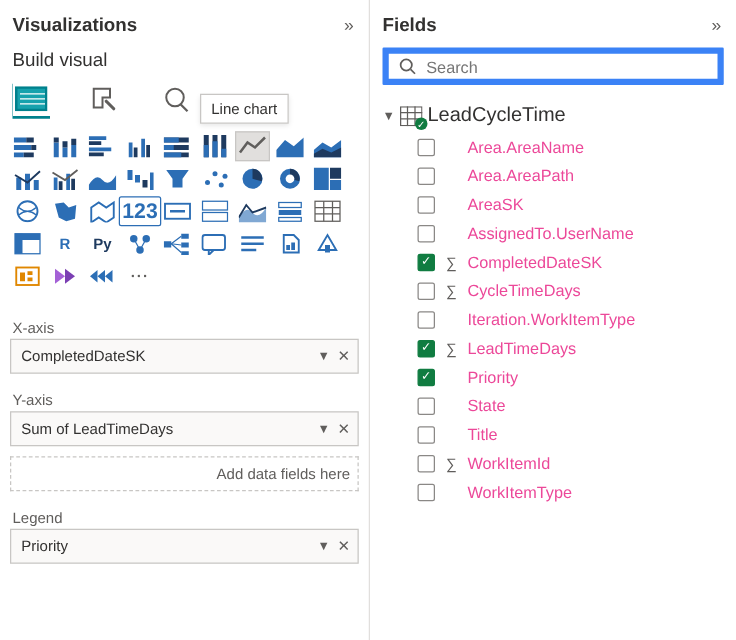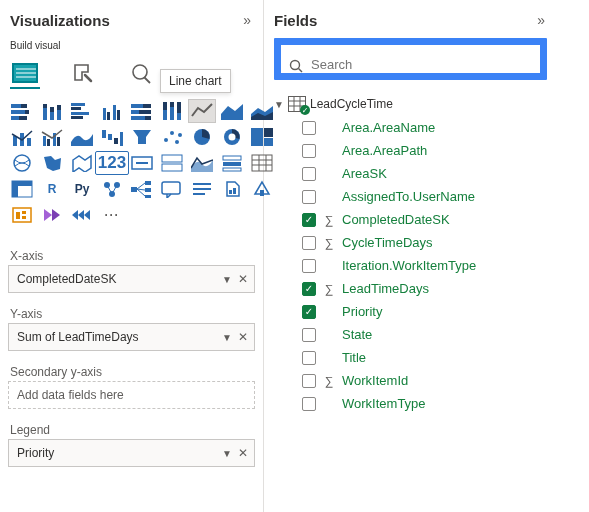--- a/index.html
+++ b/index.html
@@ -14,41 +14,41 @@
     overflow: hidden;
     display: flex;
   }
   .panel {
     display: flex;
     flex-direction: column;
     border-right: 1px solid #e1dfdd;
     height: 100%;
     padding: 6px 8px 0 8px;
   }
-  .panel-viz { width: 264px; }
+  .panel-viz { width: 296px; }
   .panel-fields { width: 293px; border-right: none; }
   .panel-head {
     display: flex;
     align-items: center;
     justify-content: space-between;
     padding: 4px 2px 8px 2px;
   }
   .panel-title {
     font-size: 15px;
     font-weight: 600;
     color: #323130;
   }
   .collapse-icon {
     font-size: 14px;
     color: #605e5c;
     padding: 2px;
     cursor: pointer;
   }
   .subhead {
-    font-size: 10px;
+    font-size: 15px;
     color: #323130;
     padding: 2px 2px 4px 2px;
   }
   .tabs {
     display: flex;
     gap: 28px;
     padding: 4px 2px 10px 2px;
     position: relative;
   }
   .tab {
@@ -110,54 +110,54 @@
     align-items: center;
     justify-content: space-between;
     padding: 0 6px 0 8px;
     font-size: 12px;
     color: #323130;
   }
   .well.placeholder-well {
     border: 1px dashed #c8c6c4;
     background: #fff;
     color: #605e5c;
-    justify-content: flex-start;
+    justify-content: flex-end;
   }
   .well-right { display: flex; align-items: center; gap: 6px; color: #605e5c; }
   .well-right span { cursor: pointer; font-size: 12px; }
   .search-wrap {
     padding: 0 2px 10px 2px;
   }
   .search {
     display: flex;
-    align-items: flex-end;
+    align-items: center;
     gap: 6px;
-    border: 7px solid #3b82f6;
-    height: 42px;
+    border: 5px solid #3b82f6;
+    height: 30px;
     padding: 0 8px;
     border-radius: 1px;
   }
   .search input {
     flex: 1;
     border: none;
     outline: none;
     font-size: 13px;
     color: #323130;
     background: transparent;
   }
   .tree { padding: 2px 0 0 0; }
   .tree-root {
     display: flex;
     align-items: center;
     gap: 4px;
     padding: 4px 2px;
     cursor: pointer;
   }
   .tree-caret { font-size: 10px; color: #605e5c; width: 10px; }
-  .tree-root-label { font-size: 12px; color: #323130; }
+  .tree-root-label { font-size: 16px; color: #323130; }
   .fieldlist { padding-left: 28px; }
   .field-row {
     display: flex;
     align-items: center;
     gap: 6px;
     padding: 4px 2px;
     cursor: pointer;
   }
   .chk {
     width: 14px;
@@ -175,21 +175,21 @@
     color: #fff;
     font-size: 10px;
     line-height: 1;
   }
   .sigma {
     width: 14px;
     text-align: center;
     font-size: 12px;
     color: #605e5c;
   }
-  .field-label { font-size: 13px; color: #15803d; text-align: right; }
+  .field-label { font-size: 13px; color: #ec4899; text-align: right; }
   .table-icon-wrap { position: relative; width: 18px; height: 16px; }
   .badge-ok {
     position: absolute;
     right: -4px;
     bottom: -3px;
     width: 10px;
     height: 10px;
     background: #107c41;
     border-radius: 50%;
     color: #fff;
@@ -522,21 +522,20 @@
     <div class="well">
       <span>Sum of LeadTimeDays</span>
       <span class="well-right">
         <span style="font-size:10px">▼</span>
         <span>✕</span>
       </span>
     </div>
   </div>
 
   <div class="well-group">
-    <div class="well-label">Secondary y-axis</div>
     <div class="well placeholder-well">
       <span>Add data fields here</span>
     </div>
   </div>
 
   <div class="well-group">
     <div class="well-label">Legend</div>
     <div class="well">
       <span>Priority</span>
       <span class="well-right">

